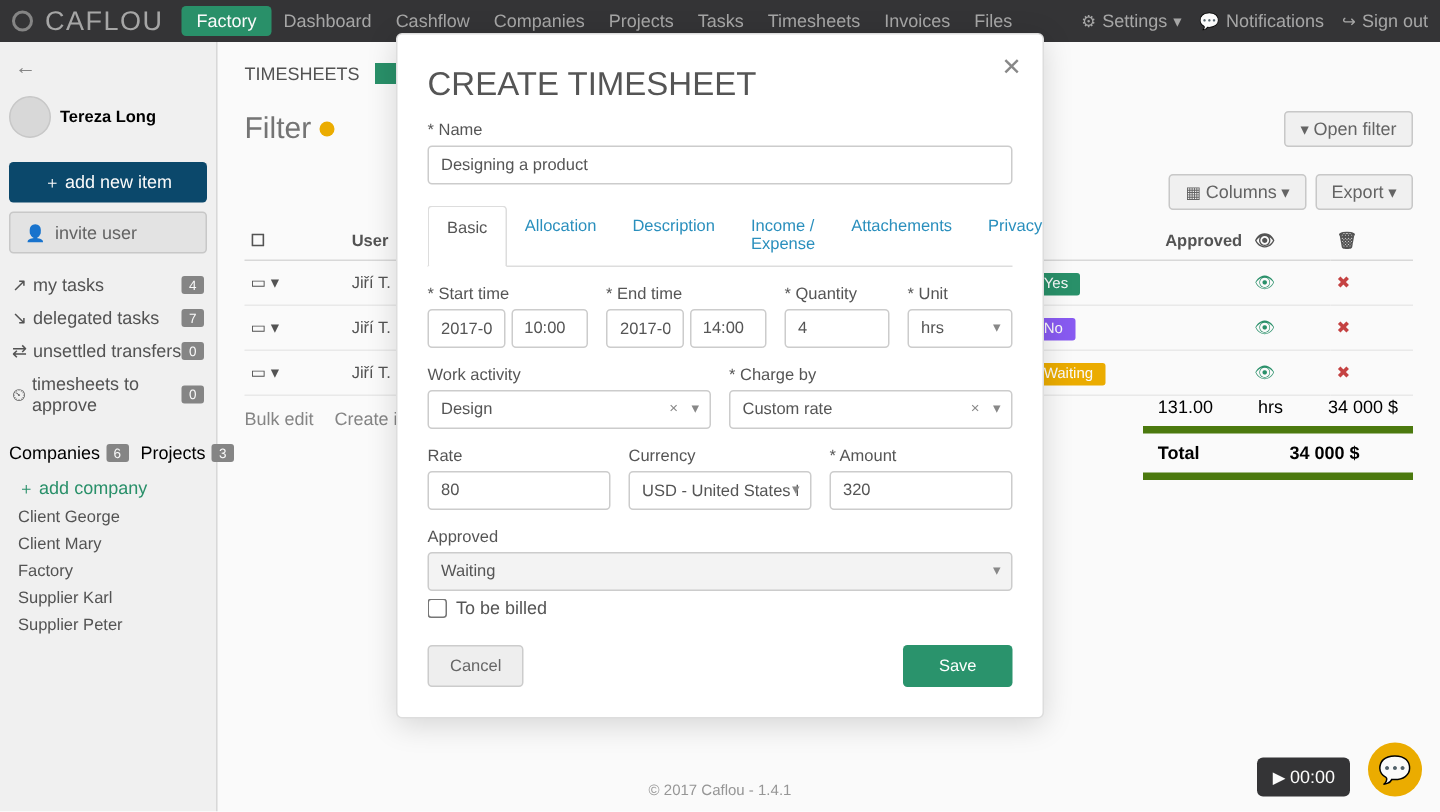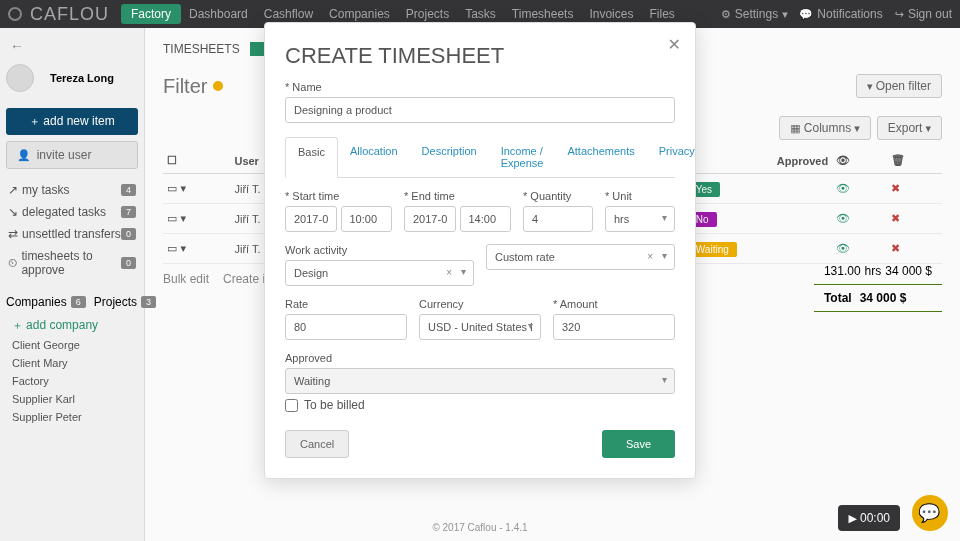--- a/index.html
+++ b/index.html
@@ -7,21 +7,21 @@
 .topbar{height:28px;background:#363638;display:flex;align-items:center;padding:0 8px;color:#aaa}
 .logo{font-size:18px;font-weight:300;letter-spacing:1px;margin-left:4px}
 .logo-icon{width:14px;height:14px;border:2px solid #888;border-radius:50%;display:inline-block;vertical-align:middle;margin-right:4px}
 .topnav{display:flex;gap:0;margin-left:12px;flex:1}
 .topnav-item{padding:0 8px;height:28px;display:flex;align-items:center;gap:4px;color:#aaa;font-size:11px}
 .topnav-item.active{background:#2a936c;color:#fff;border-radius:3px;height:20px;margin-top:4px;padding:0 10px}
 .topright{display:flex;gap:12px;align-items:center}
 .topright-item{color:#aaa;font-size:11px;display:flex;align-items:center;gap:4px}
 .sidebar{position:absolute;left:0;top:28px;width:145px;background:#f5f5f5;height:513px;border-right:1px solid #ddd;padding:6px}
 .back-arrow{color:#888;font-size:14px;padding:2px 4px}
-.user-block{display:flex;align-items:center;gap:16px;margin:10px 0}
+.user-block{display:flex;align-items:center;gap:6px;margin:10px 0}
 .avatar{width:28px;height:28px;border-radius:50%;background:#ddd;border:1px solid #ccc}
 .username{font-weight:bold;font-size:11px}
 .add-btn{background:#0c4a6e;color:#fff;border:none;border-radius:3px;padding:6px 10px;width:100%;font-size:11px;margin:6px 0}
 .invite-btn{background:#e8e8e8;border:1px solid #ccc;border-radius:3px;padding:6px 10px;width:100%;font-size:11px;color:#666;display:flex;align-items:center;gap:6px}
 .side-section{margin-top:10px}
 .side-item{display:flex;justify-content:space-between;align-items:center;padding:4px 2px;font-size:11px;color:#555}
 .side-item span:first-child{display:flex;gap:4px;align-items:center}
 .badge{background:#888;color:#fff;border-radius:2px;padding:1px 5px;font-size:9px}
 .side-heads{display:flex;gap:8px;margin-top:14px;font-size:11px}
 .side-heads span{display:flex;gap:4px;align-items:center}
@@ -37,27 +37,27 @@
 .open-filter{margin-left:auto;background:#f5f5f5;border:1px solid #ccc;border-radius:3px;padding:4px 10px;font-size:11px;color:#666}
 .tools-row{display:flex;justify-content:flex-end;gap:6px;margin-top:18px}
 .tool-btn{background:#f5f5f5;border:1px solid #ccc;border-radius:3px;padding:4px 10px;font-size:11px;color:#666}
 table{width:100%;margin-top:8px;border-collapse:collapse}
 th{text-align:left;padding:6px 4px;font-size:11px;color:#555;border-bottom:1px solid #ddd;font-weight:bold}
 th.r{text-align:right}
 td{padding:8px 4px;font-size:11px;color:#555;border-bottom:1px solid #eee}
 td.r{text-align:left}
 .yn{padding:2px 8px;border-radius:2px;color:#fff;font-size:10px}
 .yes{background:#2a936c}
-.no{background:#a21caf}
+.no{background:#8b5cf6}
 .wait{background:#f0b000}
 .eye{color:#2a936c}
 .del{color:#c94444}
 .bulk{display:flex;gap:14px;margin-top:8px;font-size:10px;color:#888}
 .totals{position:absolute;right:18px;top:230px;font-size:11px}
-.totals-row{display:flex;gap:4px;padding:6px 10px;border-bottom:1px solid #4d7c0f}
+.totals-row{display:flex;gap:30px;padding:6px 10px;border-bottom:5px solid #4d7c0f}
 .footer{position:absolute;bottom:8px;left:50%;transform:translateX(-50%);font-size:10px;color:#999}
 .timer{position:absolute;bottom:10px;right:60px;background:#363638;color:#fff;padding:6px 10px;border-radius:4px;font-size:11px}
 .chat{position:absolute;bottom:10px;right:12px;width:36px;height:36px;background:#f0b000;border-radius:50%;display:flex;align-items:center;justify-content:center;color:#fff;font-size:18px}
 
 .overlay{position:absolute;inset:0;background:rgba(0,0,0,0.02)}
 .modal{position:absolute;left:264px;top:22px;width:432px;background:#fff;border:1px solid #ddd;border-radius:4px;box-shadow:0 4px 20px rgba(0,0,0,.15);padding:20px}
 .modal h2{font-size:22px;font-weight:400;color:#555;margin-bottom:12px}
 .close-x{position:absolute;right:14px;top:12px;color:#888;font-size:16px;cursor:pointer}
 .mlabel{font-size:11px;color:#555;margin-bottom:4px;display:block}
 .minput{width:100%;border:1px solid #ccc;border-radius:3px;padding:6px 8px;font-size:11px;color:#555;background:#fff}
@@ -283,20 +283,21 @@
       <label class="mlabel">* Unit</label>
       <div class="select-wrap"><input class="minput" value="hrs" style=""></div>
     </div>
   </div>
   <div class="row2">
     <div class="col">
       <label class="mlabel">Work activity</label>
       <div class="select-wrap"><input class="minput" value="Design" style=""><span class="tag-x">×</span></div>
     </div>
     <div class="col">
+      <label class="mlabel">* Charge by</label>
       <div class="select-wrap"><input class="minput" value="Custom rate" style=""><span class="tag-x">×</span></div>
     </div>
   </div>
   <div class="row2">
     <div class="col">
       <label class="mlabel">Rate</label>
       <input class="minput" type="number" value="80" style="">
     </div>
     <div class="col">
       <label class="mlabel">Currency</label>

